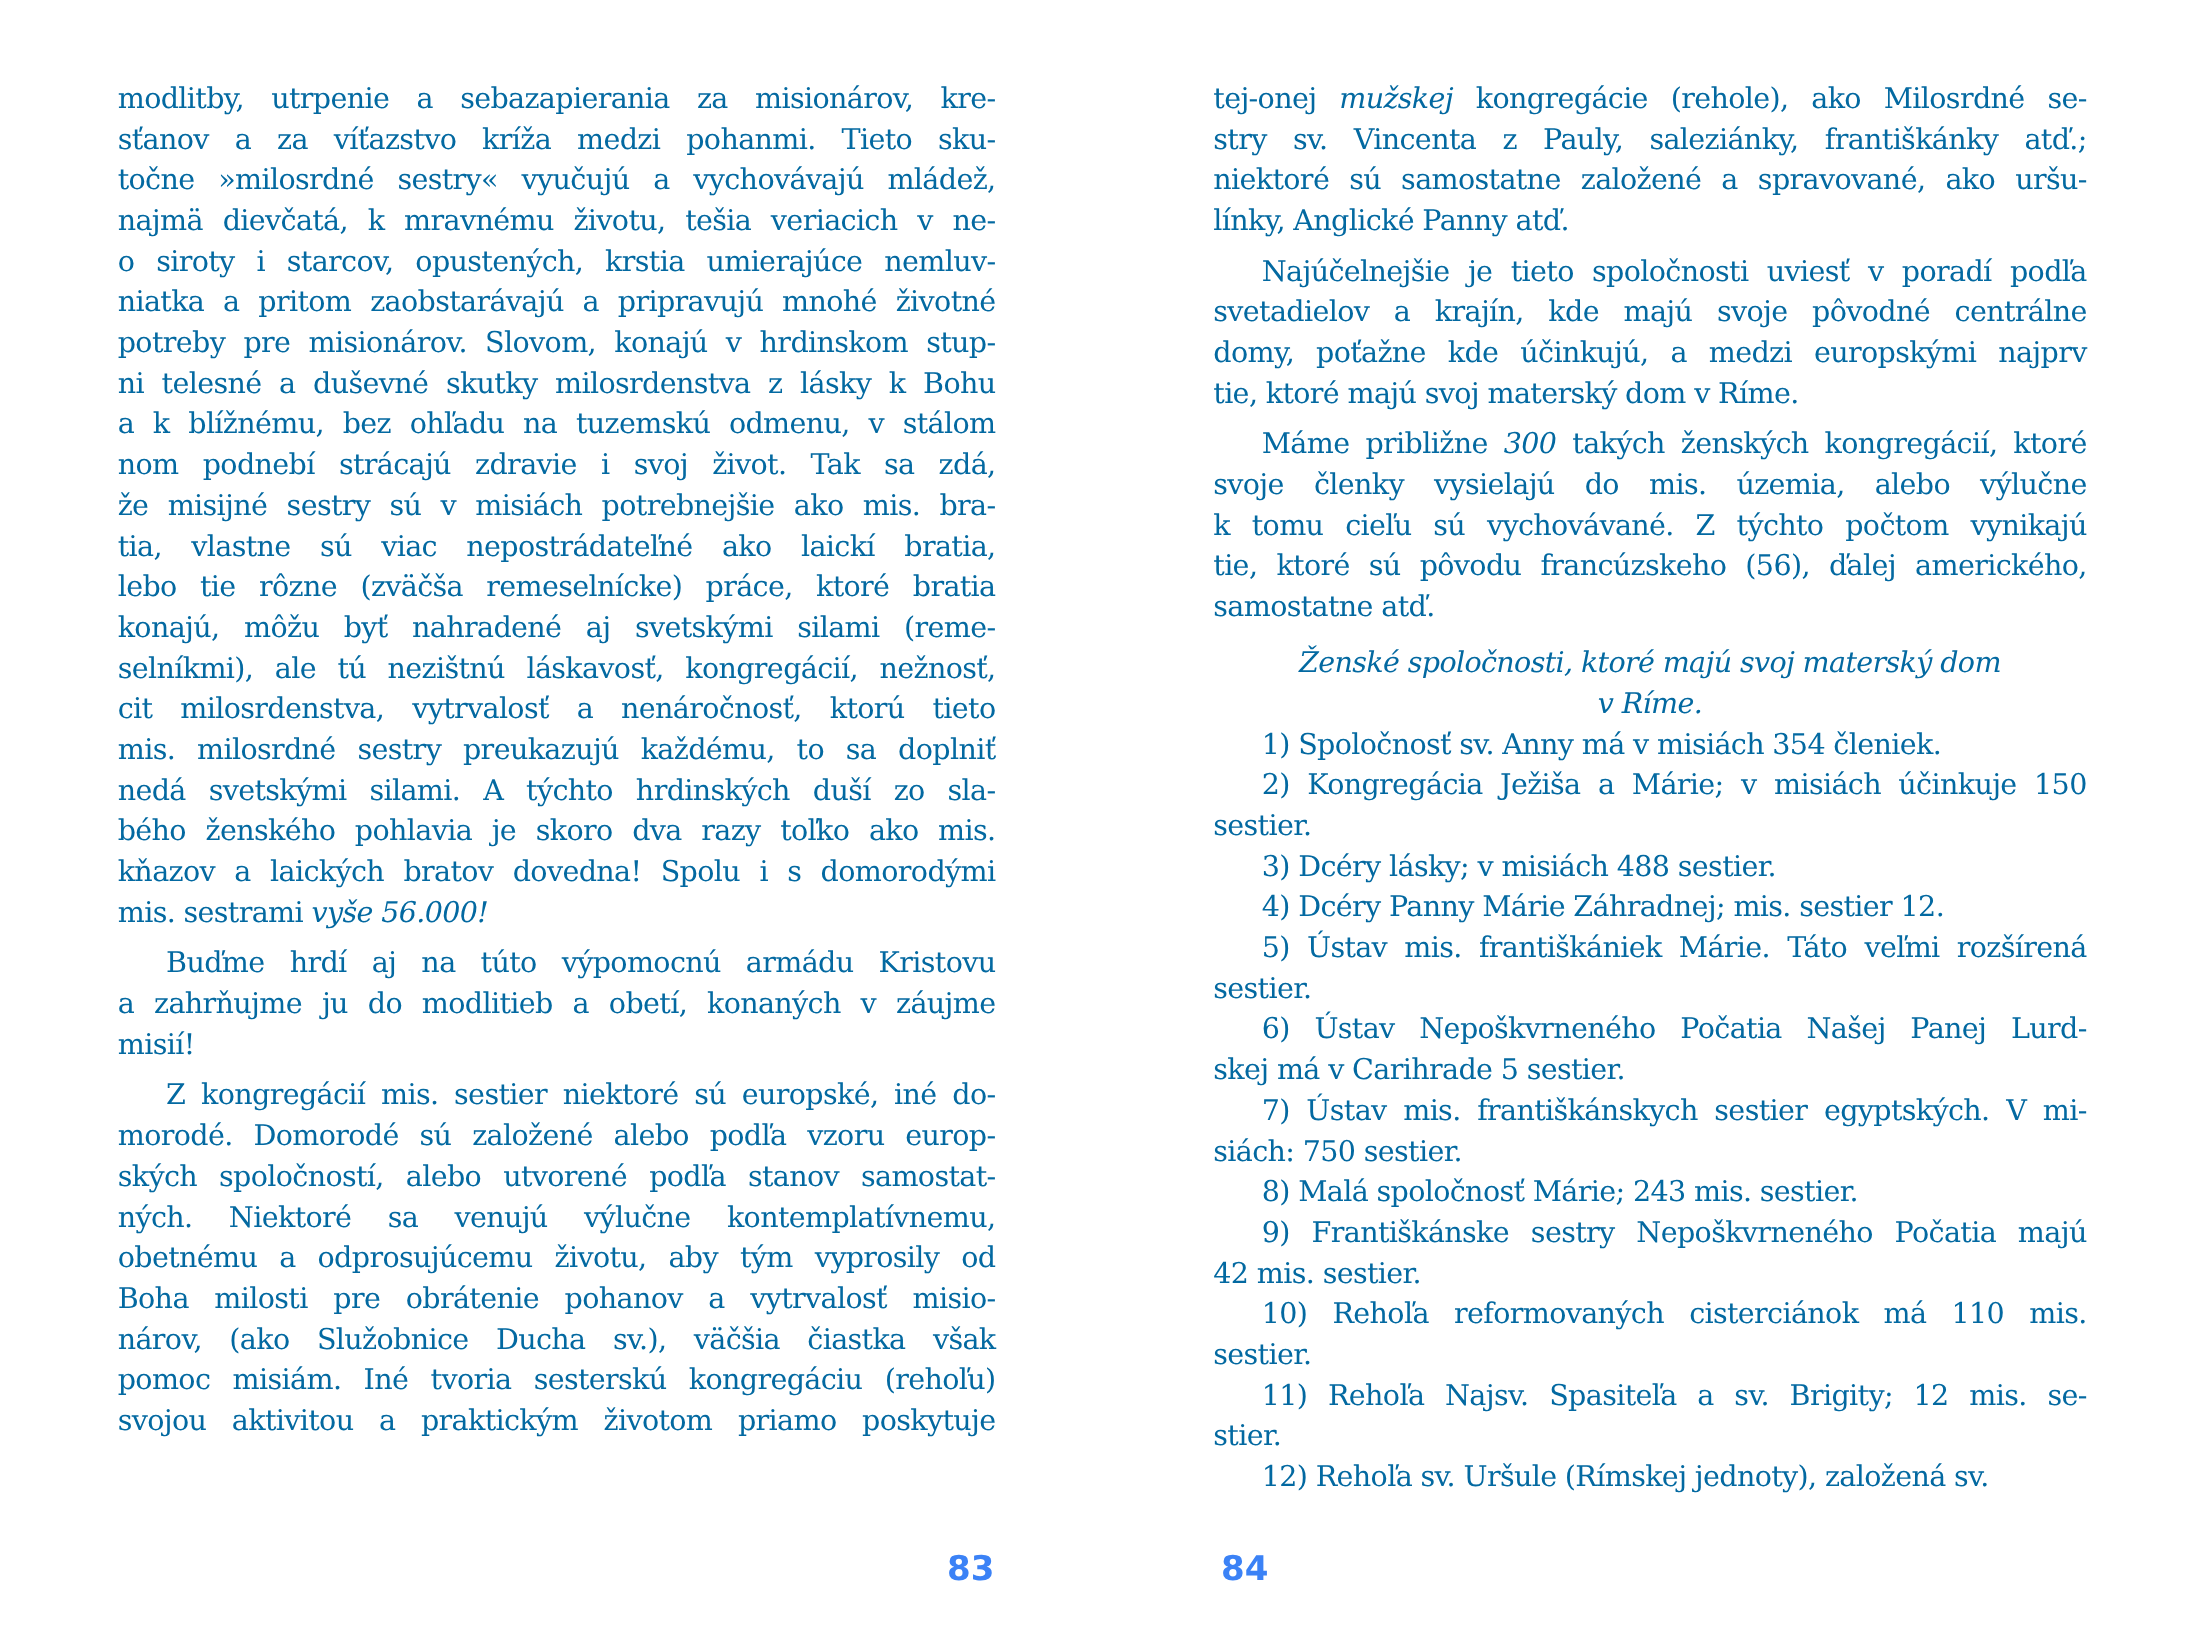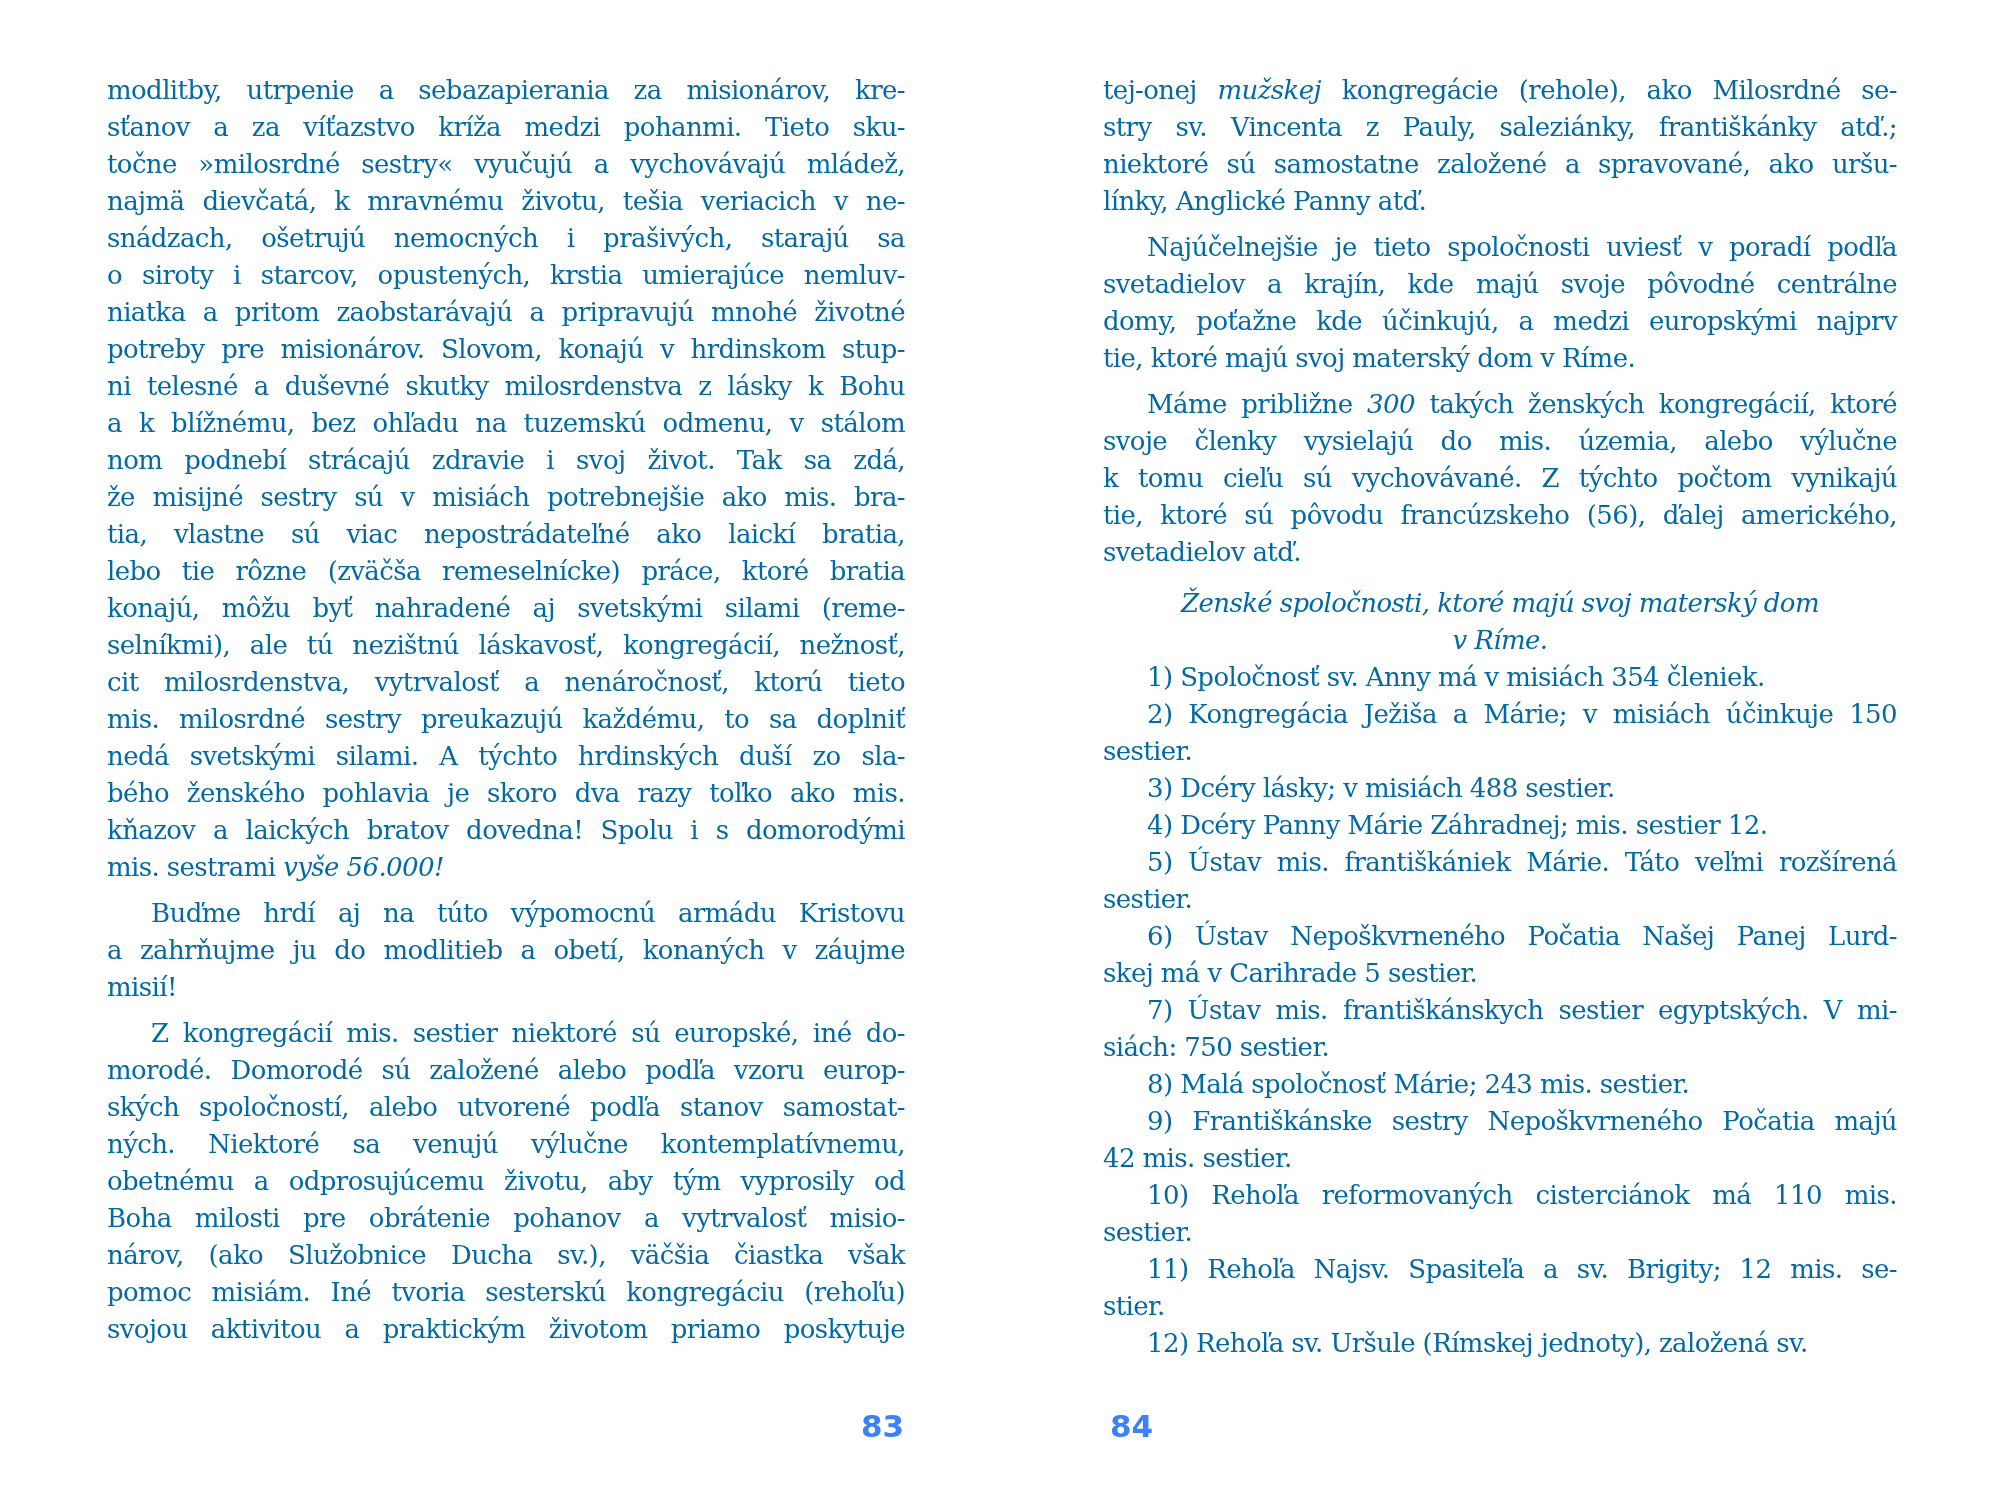--- a/index.html
+++ b/index.html
@@ -21,21 +21,20 @@
 </head>
 <body>
 
 <div class="page" id="page-left">
 
   <div>
     <span class="line">modlitby, utrpenie a sebazapierania za misionárov, kre-</span>
     <span class="line">sťanov a za víťazstvo kríža medzi pohanmi. Tieto sku-</span>
     <span class="line">točne »milosrdné sestry« vyučujú a vychovávajú mládež,</span>
     <span class="line">najmä dievčatá, k mravnému životu, tešia veriacich v ne-</span>
-    <span class="line">snádzach, ošetrujú nemocných i prašivých, starajú sa</span>
     <span class="line">o siroty i starcov, opustených, krstia umierajúce nemluv-</span>
     <span class="line">niatka a pritom zaobstarávajú a pripravujú mnohé životné</span>
     <span class="line">potreby pre misionárov. Slovom, konajú v hrdinskom stup-</span>
     <span class="line">ni telesné a duševné skutky milosrdenstva z lásky k Bohu</span>
     <span class="line">a k blížnému, bez ohľadu na tuzemskú odmenu, v stálom</span>
     <span class="line">nom podnebí strácajú zdravie i svoj život. Tak sa zdá,</span>
     <span class="line">že misijné sestry sú v misiách potrebnejšie ako mis. bra-</span>
     <span class="line">tia, vlastne sú viac nepostrádateľné ako laickí bratia,</span>
     <span class="line">lebo tie rôzne (zväčša remeselnícke) práce, ktoré bratia</span>
     <span class="line">konajú, môžu byť nahradené aj svetskými silami (reme-</span>
@@ -86,21 +85,21 @@
     <span class="line">domy, poťažne kde účinkujú, a medzi europskými najprv</span>
     <span class="line last">tie, ktoré majú svoj materský dom v Ríme.</span>
   </div>
   <div class="para-gap"></div>
 
   <div>
     <span class="line indent"><span>Máme približne </span><span class="ital">300</span><span> takých ženských kongregácií, ktoré</span></span>
     <span class="line">svoje členky vysielajú do mis. územia, alebo výlučne</span>
     <span class="line">k tomu cieľu sú vychovávané. Z týchto počtom vynikajú</span>
     <span class="line">tie, ktoré sú pôvodu francúzskeho (56), ďalej amerického,</span>
-    <span class="line last">svetadielov atď.</span>
+    <span class="line last">samostatne atď.</span>
   </div>
   <div class="head-gap"></div>
 
   <div>
     <span class="line center">Ženské spoločnosti, ktoré majú svoj materský dom</span>
     <span class="line center">v Ríme.</span>
   </div>
 
   <div id="congregation-list">
       <div class="list-item">

